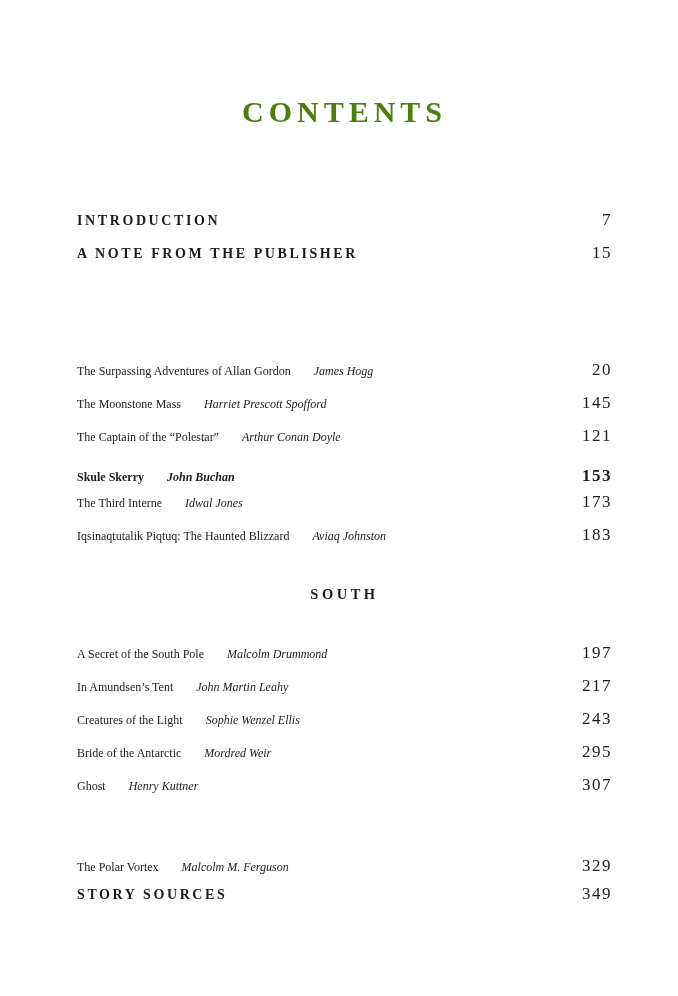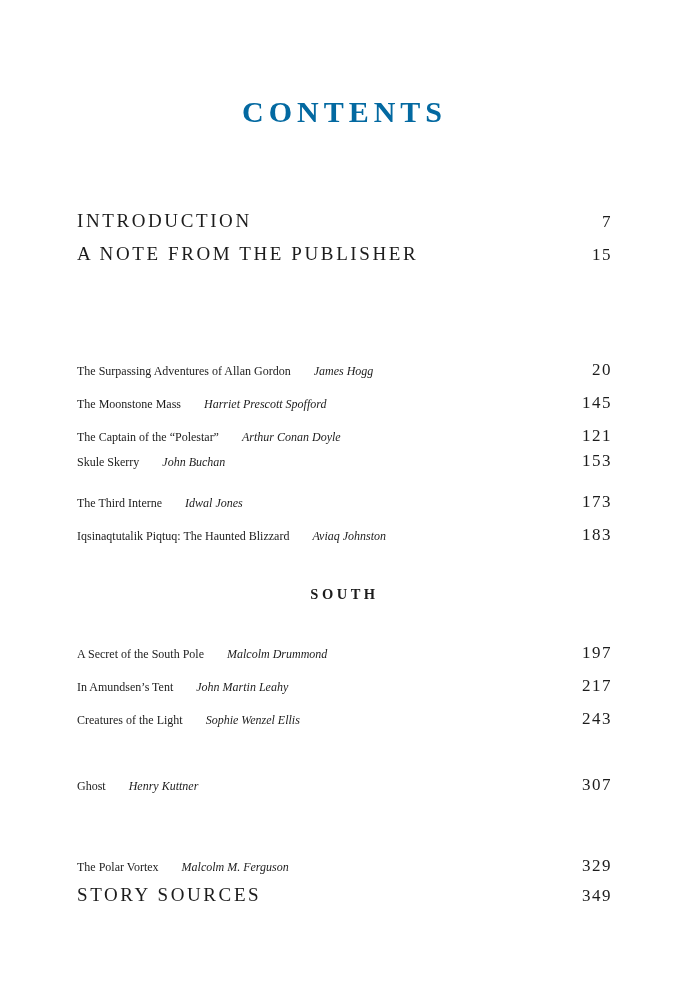--- a/index.html
+++ b/index.html
@@ -27,33 +27,33 @@
     position: absolute;
     left: 0;
     right: 0;
     top: 95px;
     margin: 0;
     text-align: center;
     font-size: 30px;
     font-weight: 600;
     letter-spacing: 5px;
     line-height: 1.1;
-    color: #0369a1;
+    color: #4d7c0f;
   }
   .fm-row {
     position: absolute;
     left: 0;
     right: 0;
     display: flex;
     justify-content: space-between;
     align-items: baseline;
   }
   .fm-label {
-    font-size: 19px;
-    font-weight: 400;
+    font-size: 14px;
+    font-weight: 700;
     letter-spacing: 2.6px;
     text-transform: uppercase;
   }
   .pagenum {
     font-size: 17px;
     letter-spacing: 1.5px;
     font-variant-numeric: oldstyle-nums;
     white-space: nowrap;
   }
   .section-heading {
@@ -120,21 +120,21 @@
       </span>
       <span class="pagenum">145</span>
     </div>
     <div class="entry" style="top:426px;">
       <span class="entry-main">
         <span class="entry-title">The Captain of the “Polestar”</span>
         <span class="entry-author">Arthur Conan Doyle</span>
       </span>
       <span class="pagenum">121</span>
     </div>
-    <div class="entry" style="top:451px;">
+    <div class="entry" style="top:466px;font-weight:bold;">
       <span class="entry-main">
         <span class="entry-title">Skule Skerry</span>
         <span class="entry-author">John Buchan</span>
       </span>
       <span class="pagenum">153</span>
     </div>
     <div class="entry" style="top:492px;">
       <span class="entry-main">
         <span class="entry-title">The Third Interne</span>
         <span class="entry-author">Idwal Jones</span>
@@ -164,20 +164,27 @@
         <span class="entry-author">John Martin Leahy</span>
       </span>
       <span class="pagenum">217</span>
     </div>
     <div class="entry" style="top:709px;">
       <span class="entry-main">
         <span class="entry-title">Creatures of the Light</span>
         <span class="entry-author">Sophie Wenzel Ellis</span>
       </span>
       <span class="pagenum">243</span>
+    </div>
+    <div class="entry" style="top:742px;">
+      <span class="entry-main">
+        <span class="entry-title">Bride of the Antarctic</span>
+        <span class="entry-author">Mordred Weir</span>
+      </span>
+      <span class="pagenum">295</span>
     </div>
     <div class="entry" style="top:775px;">
       <span class="entry-main">
         <span class="entry-title">Ghost</span>
         <span class="entry-author">Henry Kuttner</span>
       </span>
       <span class="pagenum">307</span>
     </div>
     <div class="entry" style="top:856px;">
       <span class="entry-main">

